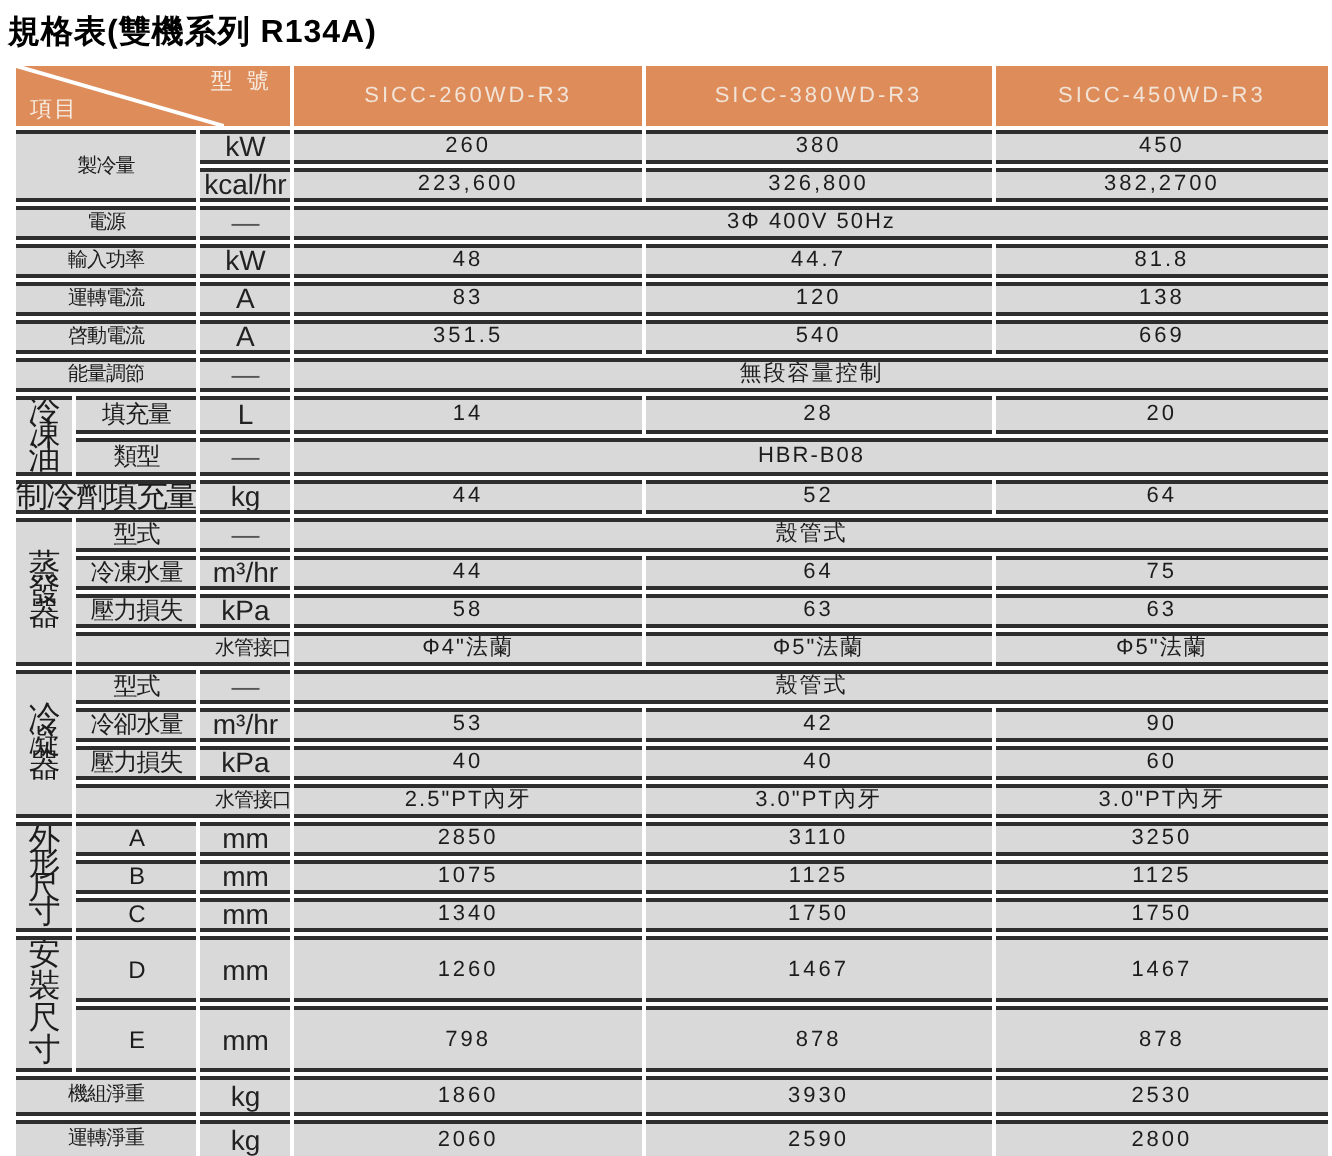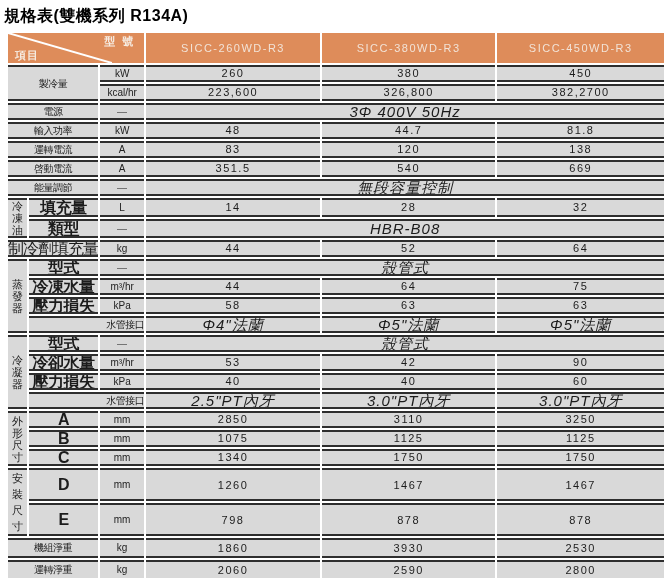--- a/index.html
+++ b/index.html
@@ -22,35 +22,35 @@
     padding:0; height:13px; line-height:13px;
     font-size:11px; color:#1c1c1c; text-align:center;
     overflow:hidden; white-space:nowrap;
   }
   tr.tall td { height:16px; line-height:16px; }
   
   tr.hrow td {
     background:#de8c5a; border:none; height:30px; line-height:30px;
     color:#f2e3d7; font-size:11px; letter-spacing:1.5px;
   }
-  td.corner { position:relative;font-weight:bold; }
+  td.corner { position:relative; }
   td.corner svg { position:absolute; left:0; top:0; }
   td.corner .ct { position:absolute; top:-7px; right:9px;  font-size:11px; letter-spacing:2px; color:#f6ece2; line-height:30px;}
   td.corner .cb { position:absolute; bottom:-7px; left:7px; font-size:11px; letter-spacing:1px; color:#f6ece2; line-height:30px;}
   
   td.lab  { font-size:10px; letter-spacing:-0.5px; }
   td.lab6 { font-size:16px; letter-spacing:-1px; }
-  td.glab { font-size:11px; white-space:normal; word-break:break-all;
+  td.glab { font-size:16px; white-space:normal; word-break:break-all;
             line-height:12px; padding:0 3px; letter-spacing:0; }
-  td.slab { font-size:16px; letter-spacing:-0.5px;font-weight:bold; }
+  td.slab { font-size:12px; letter-spacing:-0.5px; }
   td.slabw{ font-size:10px; letter-spacing:-0.5px; text-align:right; padding-left:3px; }
-  td.unit { font-size:10px; color:#222; }
+  td.unit { font-size:14px; color:#222; }
   td.dash { color:#555; }
   td.val  { font-size:11px; letter-spacing:1.5px; }
-  td.sval { font-size:15px; letter-spacing:1px;font-style:italic; }
+  td.sval { font-size:11px; letter-spacing:1px; }
 </style>
 </head>
 <body>
 
 <div class="page">
   <div class="title">規格表(雙機系列 R134A)</div>
 
   <table class="spec">
     <colgroup>
       <col style="width:17px">
@@ -122,21 +122,21 @@
       <td class="unit dash">—</td>
       <td class="sval" colspan="3">無段容量控制</td>
     </tr>
 
     <tr>
       <td class="glab" rowspan="2">冷凍油</td>
       <td class="slab">填充量</td>
       <td class="unit">L</td>
       <td class="val">14</td>
       <td class="val">28</td>
-      <td class="val">32</td>
+      <td class="val">20</td>
     </tr>
     <tr>
       <td class="slab">類型</td>
       <td class="unit dash">—</td>
       <td class="sval" colspan="3">HBR-B08</td>
     </tr>
 
     <tr>
       <td class="lab6" colspan="2">制冷劑填充量</td>
       <td class="unit">kg</td>

